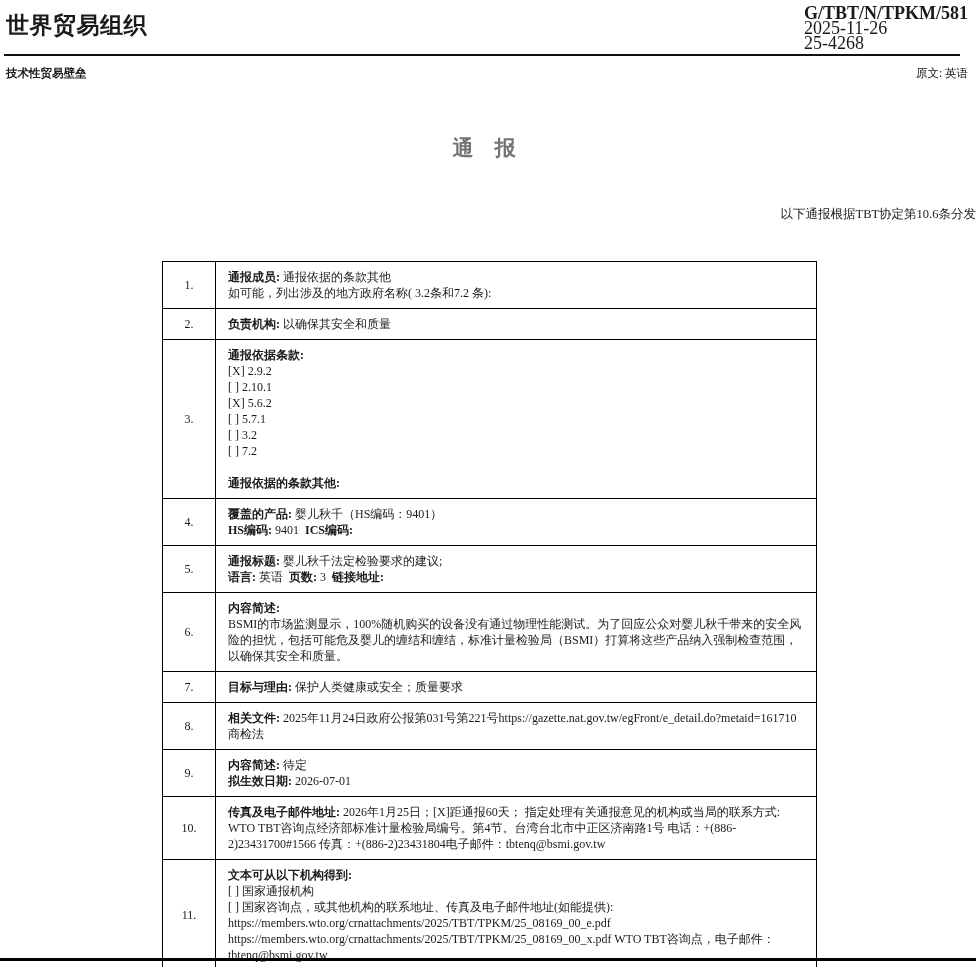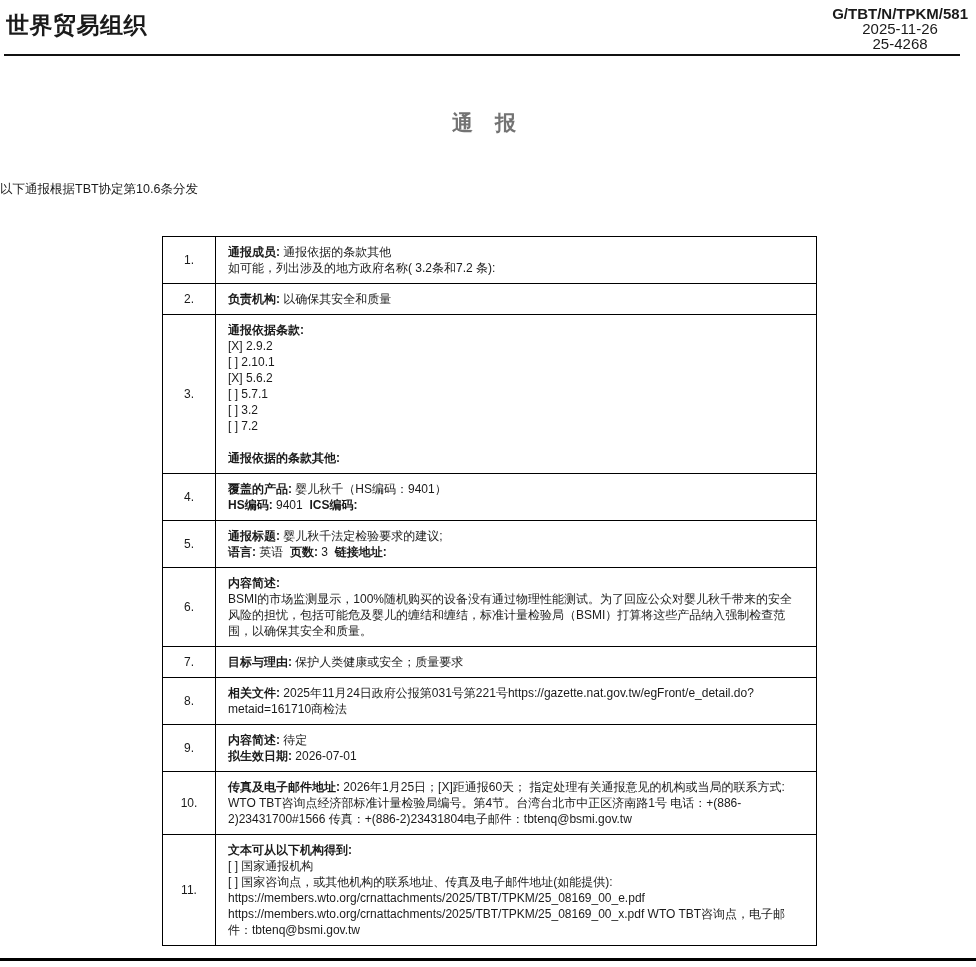--- a/index.html
+++ b/index.html
@@ -2,46 +2,46 @@
 <html><head>
 <meta charset="utf-8">
 <style>
   html,body{margin:0;padding:0;background:#ffffff;}
   .page{
     position:relative;
     width:976px;height:967px;
     overflow:hidden;
     background:#ffffff;
     color:#1a1a1a;
-    font-family:Liberation Sans, sans-serif;
+    font-family:Liberation Serif, serif;
   }
   .header-top{
     display:flex;justify-content:space-between;align-items:flex-start;
     padding:6px 8px 0 6px;
   }
   .org{font-size:23px;font-weight:700;letter-spacing:0.5px;padding-top:4px;}
-  .doc-meta{text-align:center;font-size:15px;line-height:15px;}
+  .doc-meta{text-align:left;font-size:18px;line-height:15px;}
   .doc-num{font-weight:700;}
   .rule{border-top:2px solid #111;margin:3px 16px 0 4px;}
   .header-sub{
     display:flex;justify-content:space-between;align-items:flex-start;
     padding:10px 8px 0 6px;font-size:11.5px;
   }
   .section{font-weight:700;}
   .lang{font-weight:400;}
   .title{
     margin:53px 0 0 0;
     text-align:center;
     font-size:21px;font-weight:700;
     color:#ff0000;
     letter-spacing:8px;
   }
   .subtitle{
     margin-top:44px;
-    text-align:left;
+    text-align:right;
     font-size:12.5px;
   }
   table.notif{
     border-collapse:collapse;
     table-layout:fixed;
     margin:38px 0 0 162px;
     width:655px;
     font-size:12px;line-height:16px;color:#1a1a1a;
   }
   table.notif td{border:1px solid #000;vertical-align:middle;}
@@ -62,20 +62,24 @@
     <div class="org">世界贸易组织</div>
     <div class="doc-meta">
       <div class="doc-num">G/TBT/N/TPKM/581</div>
       <div>2025-11-26</div>
       <div>25-4268</div>
     </div>
   </div>
 
   <div class="rule"></div>
 
+  <div class="header-sub">
+    <div class="section">技术性贸易壁垒</div>
+    <div class="lang">原文: 英语</div>
+  </div>
 
   <div class="title" style="color: #737373;">通 报</div>
 
   <div class="subtitle">以下通报根据TBT协定第10.6条分发</div>
 
   <table class="notif">
     <tbody>
         <tr>
           <td class="num">1.</td>
           <td class="content">

